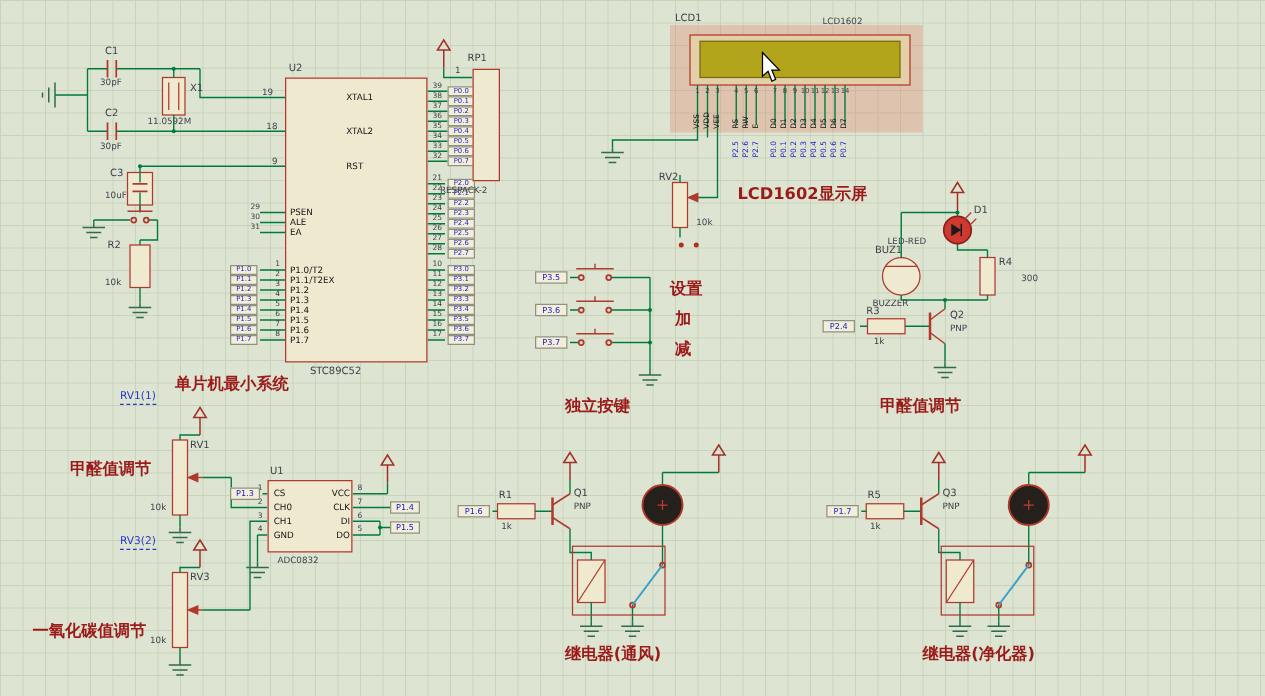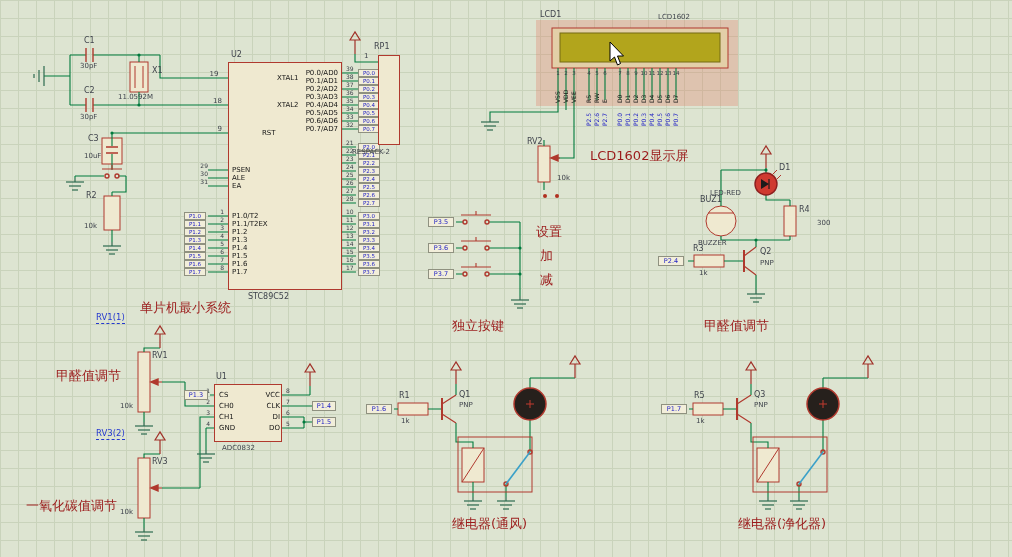--- a/index.html
+++ b/index.html
@@ -6,21 +6,21 @@
   body{font-family:"DejaVu Sans",sans-serif;background:#9aa08f;}
   #canvas{position:relative;width:1012px;height:557px;overflow:hidden;
     background-color:#dde4d1;
     background-image:linear-gradient(#c9d3bb 1px,transparent 1px),
                      linear-gradient(90deg,#c9d3bb 1px,transparent 1px);
     background-size:18px 18px;}
   #wires{position:absolute;left:0;top:0;}
   .t{position:absolute;font-size:8px;color:#3f434c;white-space:nowrap;line-height:9px;}
   .t.sm{font-size:7px;}
   .pnm{position:absolute;font-size:7px;color:#141414;white-space:nowrap;line-height:8px;margin-left:45px;}
-  .cn{position:absolute;color:#9b1b1b;font-weight:normal;font-size:13px;white-space:nowrap;line-height:15px;}
+  .cn{position:absolute;color:#9b1b1b;font-weight:bold;font-size:13px;white-space:nowrap;line-height:15px;}
   .wl{position:absolute;color:#2438cf;font-size:8.5px;border-bottom:1px dashed #2438cf;padding-bottom:1px;white-space:nowrap;}
   .netbox{position:absolute;height:10px;box-sizing:border-box;border:1px solid #8f9180;background:#f2eeda;
     color:#2121c4;font-size:6.5px;line-height:8px;padding:0 2px;white-space:nowrap;text-align:center;}
   .chip{position:absolute;background:#efe9d0;border:1px solid #b0392e;box-sizing:border-box;}
   .col{position:absolute;}
   .col .r{height:8px;line-height:8px;font-size:7px;color:#141414;white-space:nowrap;}
   .col.ra .r{text-align:right;}
   .col.nums .r{font-size:6px;color:#3a3e47;}
   .col.nets .r{box-sizing:border-box;height:8px;border:1px solid #8f9180;background:#f2eeda;color:#2121c4;
     font-size:5.5px;line-height:6px;padding:0 1px;width:22px;text-align:center;}
@@ -266,21 +266,21 @@
 
 <div class="chip" style="left:228px;top:62px;width:114px;height:228px"></div>
 <div class="t" style="left:231px;top:50px">U2</div>
 <div class="t" style="left:248px;top:292px">STC89C52</div>
 
 <div class="t sm" style="left:206px;top:70px;width:16px;text-align:center">19</div>
 <div class="t sm" style="left:206px;top:97px;width:16px;text-align:right">18</div>
 <div class="t sm" style="left:206px;top:125px;width:16px;text-align:right">9</div>
 <div class="pnm" style="left:232px;top:74px">XTAL1</div>
 <div class="pnm" style="left:232px;top:101px">XTAL2</div>
-<div class="pnm" style="left:217px;top:129px">RST</div>
+<div class="pnm" style="left:232px;top:129px">RST</div>
 
 <div class="col nums ra" style="left:192px;top:162px;width:16px">
 
 <div class="r">29</div>
       <div class="r">30</div>
       <div class="r">31</div>
     </div>
 <div class="col" style="left:232px;top:166px">
 
 <div class="r">PSEN</div>
@@ -315,31 +315,20 @@
 <div class="r">P1.0/T2</div>
       <div class="r">P1.1/T2EX</div>
       <div class="r">P1.2</div>
       <div class="r">P1.3</div>
       <div class="r">P1.4</div>
       <div class="r">P1.5</div>
       <div class="r">P1.6</div>
       <div class="r">P1.7</div>
     </div>
 
-<div class="col ra" style="left:266px;top:69px;width:72px">
-
-<div class="r">P0.0/AD0</div>
-      <div class="r">P0.1/AD1</div>
-      <div class="r">P0.2/AD2</div>
-      <div class="r">P0.3/AD3</div>
-      <div class="r">P0.4/AD4</div>
-      <div class="r">P0.5/AD5</div>
-      <div class="r">P0.6/AD6</div>
-      <div class="r">P0.7/AD7</div>
-    </div>
 <div class="col nums" style="left:346px;top:65px">
 
 <div class="r">39</div>
       <div class="r">38</div>
       <div class="r">37</div>
       <div class="r">36</div>
       <div class="r">35</div>
       <div class="r">34</div>
       <div class="r">33</div>
       <div class="r">32</div>

